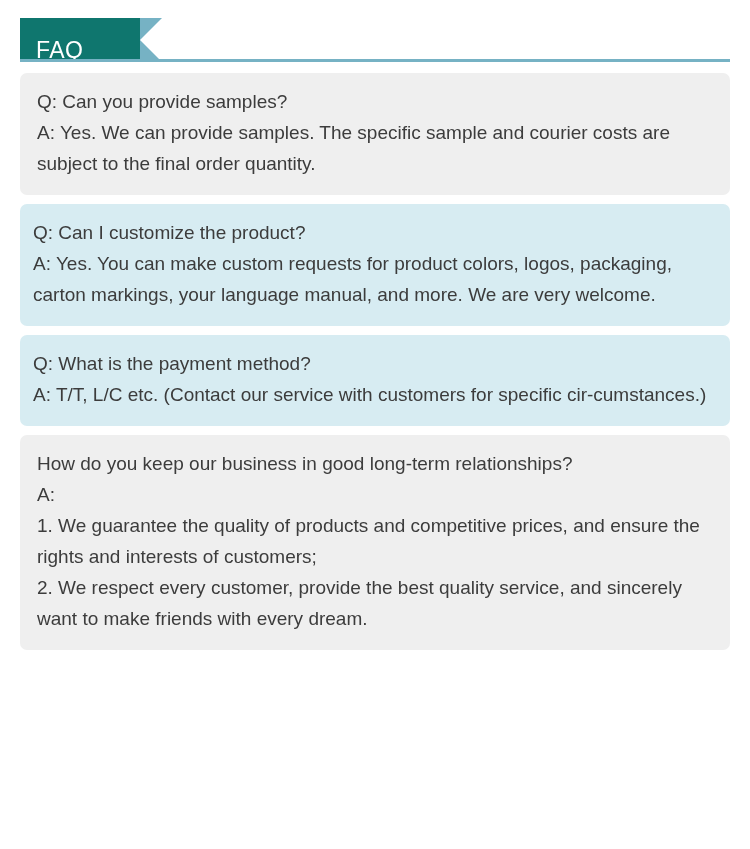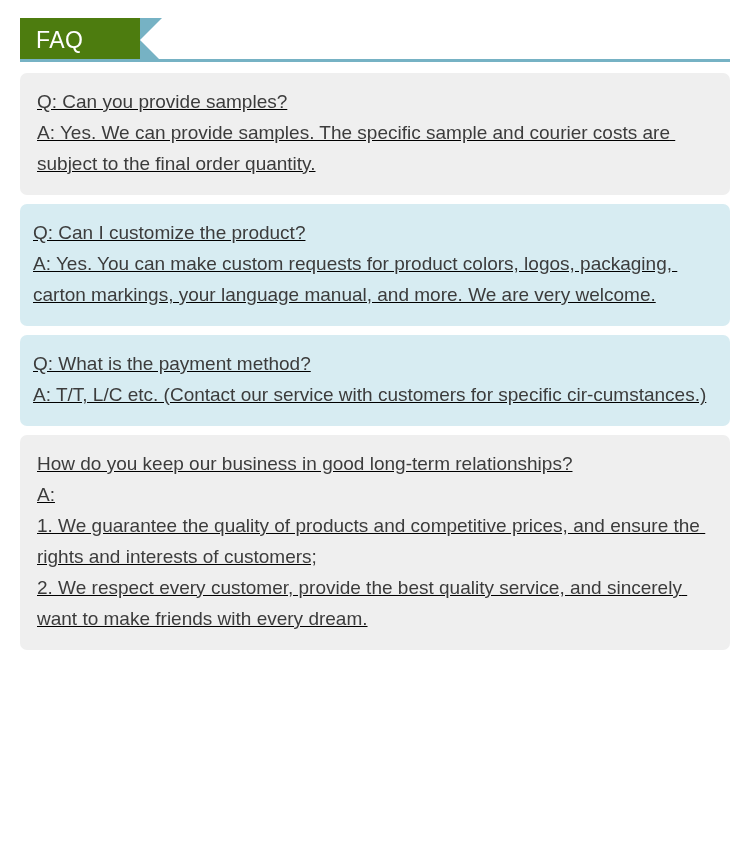--- a/index.html
+++ b/index.html
@@ -25,23 +25,23 @@
   .header {
     position: relative;
     height: 62px;
   }
   .header-tab {
     position: absolute;
     left: 0;
     top: 18px;
     height: 44px;
     width: 120px;
-    background: #4d7c0f;
+    background: #0f766e;
     display: flex;
-    align-items: center;
+    align-items: flex-end;
   }
   .header-tab-title {
     color: #ffffff;
     font-size: 23px;
     letter-spacing: 0.5px;
     padding-left: 16px;
     line-height: 1;
   }
   .header-tab-arrow {
     position: absolute;
@@ -58,21 +58,20 @@
     left: 0;
     right: 0;
     bottom: 0;
     height: 3px;
     background: #76b2c4;
   }
 
   
   .faq-list {
     margin-top: 11px;
-    text-decoration: underline;
   }
   .faq-item {
     border-radius: 7px;
     padding: 13px 17px 16px 17px;
     margin-bottom: 9px;
     box-sizing: border-box;
   }
   .faq-item.grey {
     background: #efefef;
   }

